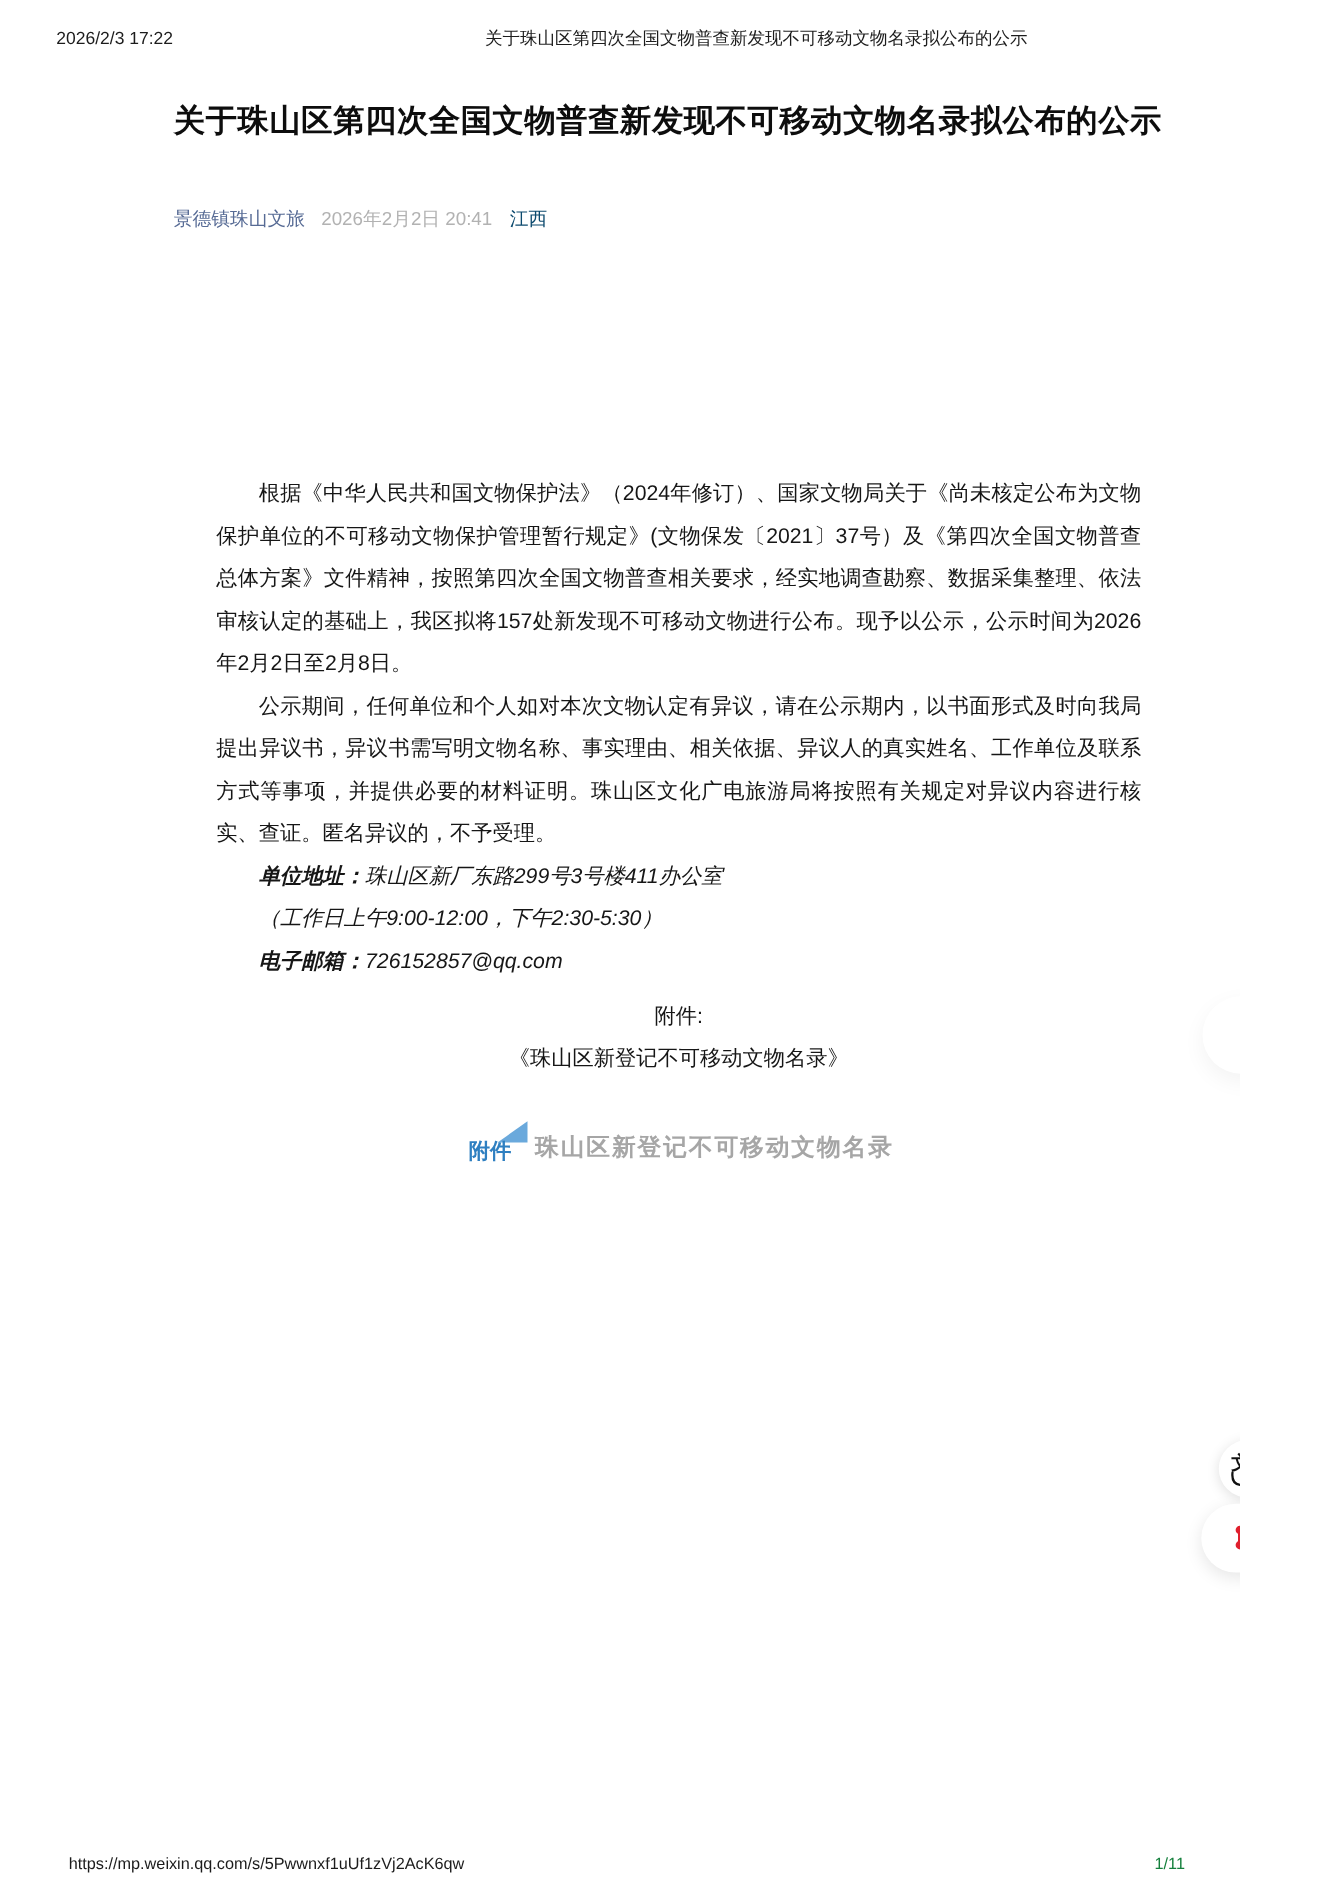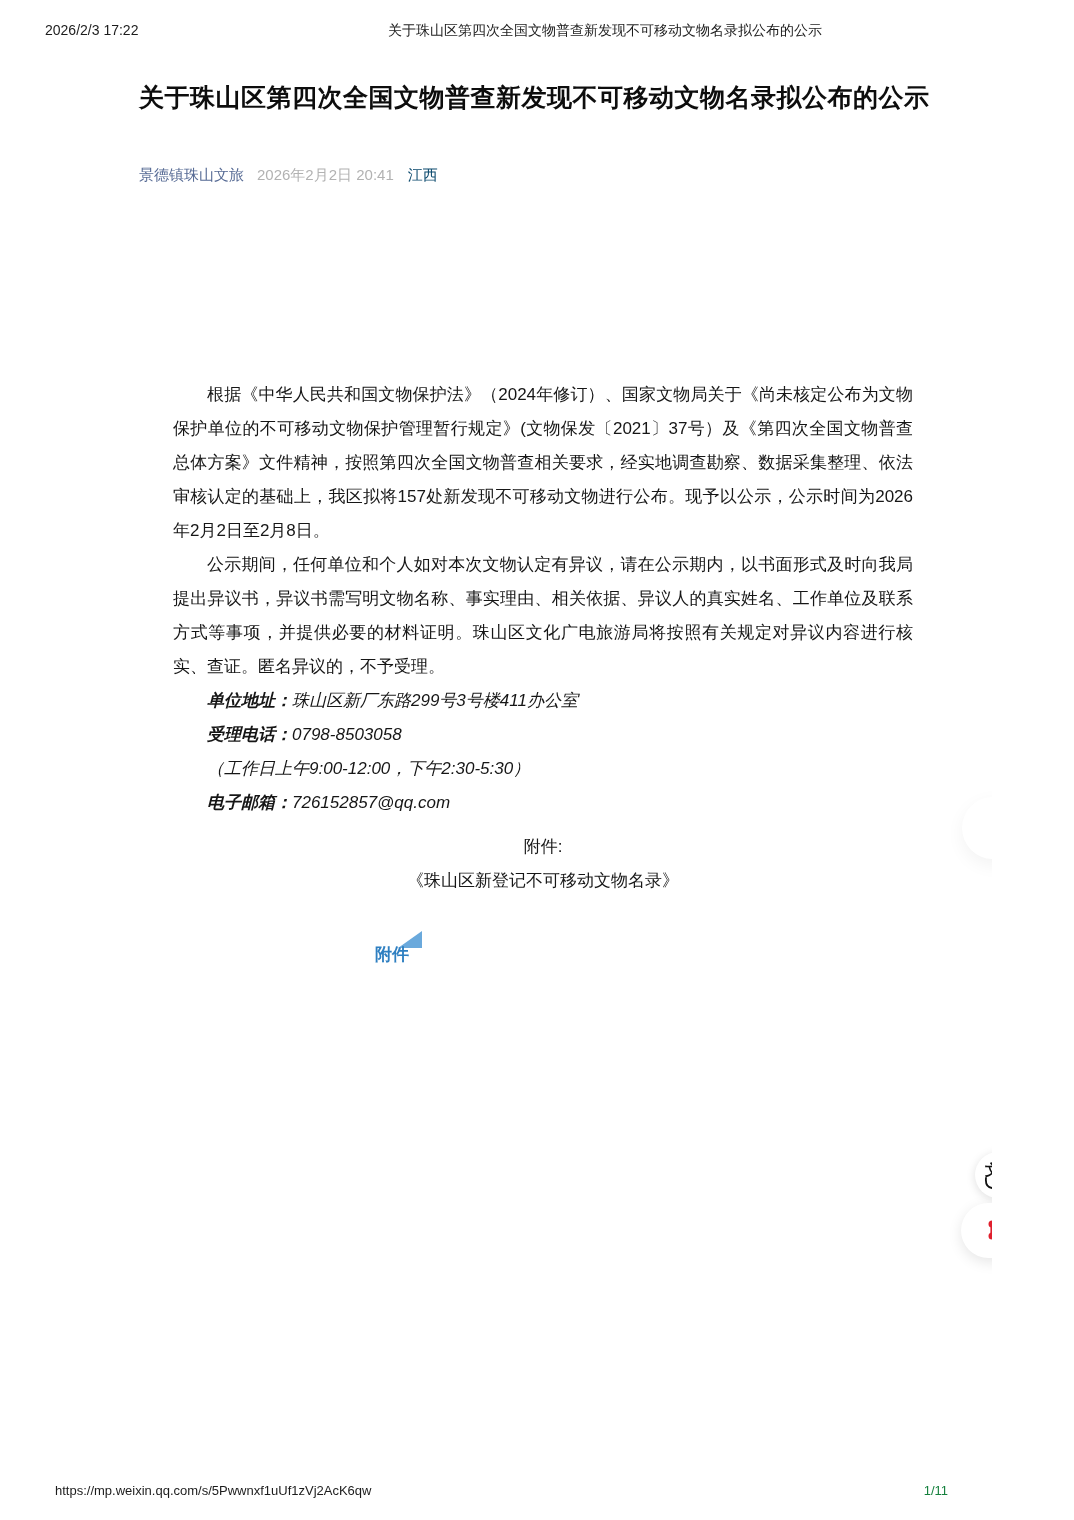--- a/index.html
+++ b/index.html
@@ -72,31 +72,31 @@
 
   <div class="byline">
     <span class="account">景德镇珠山文旅</span><span class="pubdate">2026年2月2日 20:41</span><span class="location">江西</span>
   </div>
 
   <div class="article-body">
     <p class="para">根据《中华人民共和国文物保护法》（2024年修订）、国家文物局关于《尚未核定公布为文物保护单位的不可移动文物保护管理暂行规定》(文物保发〔2021〕37号）及《第四次全国文物普查总体方案》文件精神，按照第四次全国文物普查相关要求，经实地调查勘察、数据采集整理、依法审核认定的基础上，我区拟将157处新发现不可移动文物进行公布。现予以公示，公示时间为2026年2月2日至2月8日。</p>
     <p class="para">公示期间，任何单位和个人如对本次文物认定有异议，请在公示期内，以书面形式及时向我局提出异议书，异议书需写明文物名称、事实理由、相关依据、异议人的真实姓名、工作单位及联系方式等事项，并提供必要的材料证明。珠山区文化广电旅游局将按照有关规定对异议内容进行核实、查证。匿名异议的，不予受理。</p>
 
     <p class="contact"><b>单位地址：</b><span>珠山区新厂东路299号3号楼411办公室</span></p>
-    <p class="contact"><b>受理电话：</b><span>0798-8503058</span></p>
     <p class="contact"><b></b><span>（工作日上午9:00-12:00，下午2:30-5:30）</span></p>
     <p class="contact"><b>电子邮箱：</b><span>726152857@qq.com</span></p>
 
     <p class="attach-note first">附件:</p>
     <p class="attach-note">《珠山区新登记不可移动文物名录》</p>
 
 
     <div class="attachment-link">
       <span class="corner-triangle"></span>
       <span class="attach-badge">附件</span>
+      <span class="attach-title">珠山区新登记不可移动文物名录</span>
     </div>
   </div>
 
   <div class="floating-bubble"></div>
 
   <div class="translate-button">
     <svg width="46" height="46" viewBox="0 0 46 46">
       <text x="10" y="23" font-size="15" font-weight="600" fill="#111">文</text>
       <text x="22" y="35" font-size="15" font-weight="600" fill="#111">A</text>
       <path d="M28 8 q 7 1 6 10" stroke="#111" fill="none" stroke-width="1.8" stroke-linecap="round"></path>

